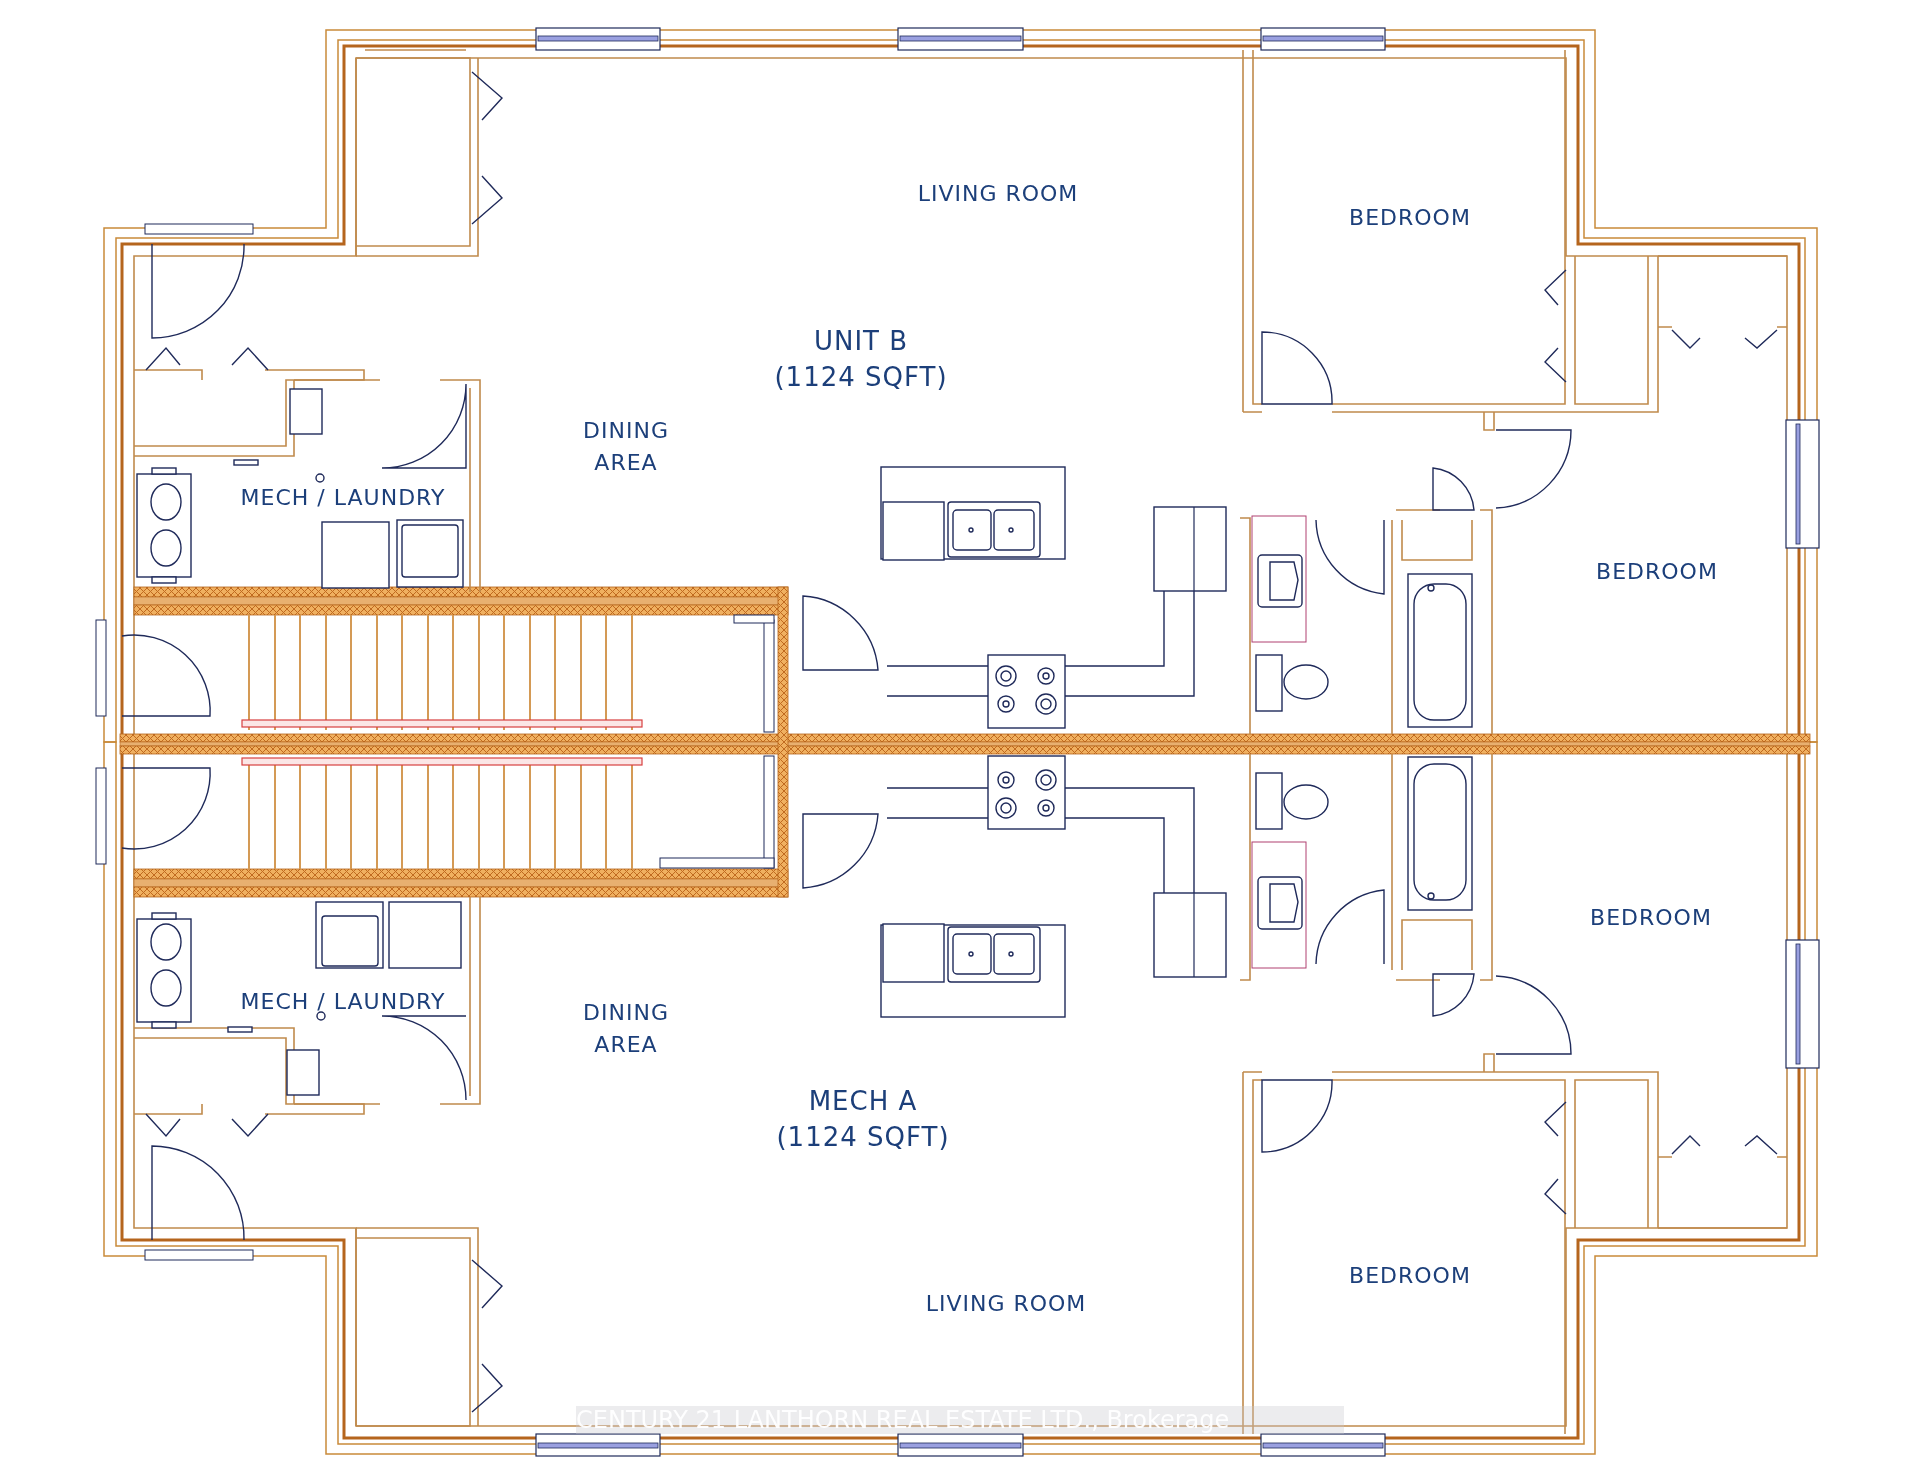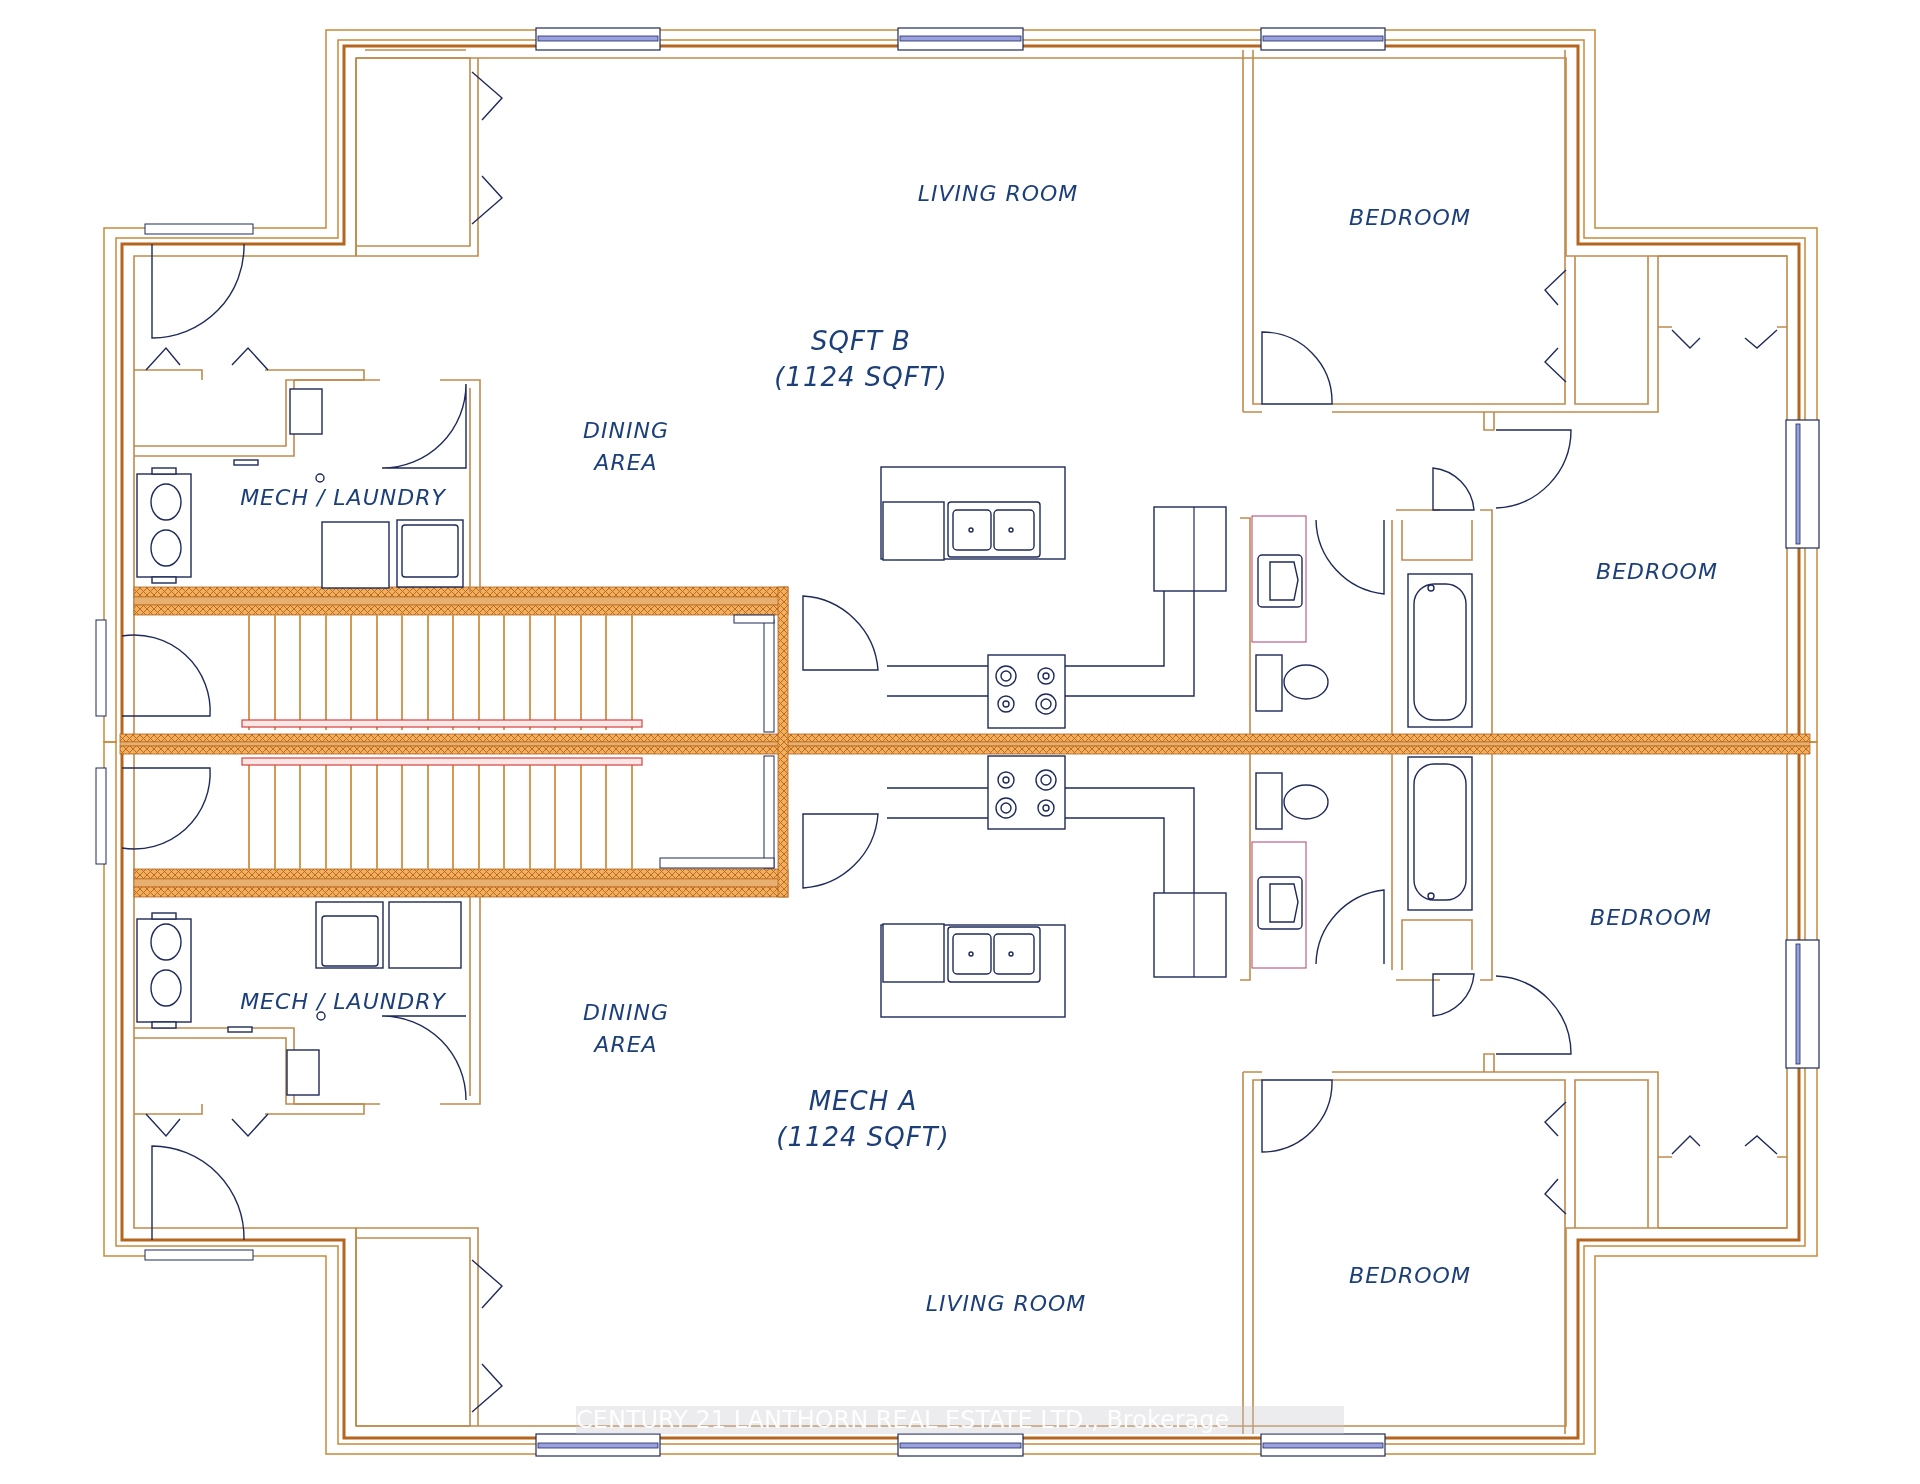--- a/index.html
+++ b/index.html
@@ -1,18 +1,18 @@
 <!DOCTYPE html>
 <html><head>
 <meta charset="utf-8">
 <style>
   html, body { margin:0; padding:0; background:#ffffff; }
   body { width:1920px; height:1484px; overflow:hidden; position:relative; font-family:"DejaVu Sans", sans-serif; }
   #plan { position:absolute; left:0; top:0; width:1920px; height:1484px; }
-  .lbl { position:absolute; color:#1c3f7a; font-family:"DejaVu Sans", sans-serif; font-size:22px; letter-spacing:1px; white-space:nowrap; transform:translate(-50%,-50%); text-align:center; line-height:1.35;font-style:italic; }
+  .lbl { position:absolute; color:#1c3f7a; font-family:"DejaVu Sans", sans-serif; font-size:22px; letter-spacing:1px; white-space:nowrap; transform:translate(-50%,-50%); text-align:center; line-height:1.35; }
   .lbl.unit { font-size:26px; }
   .watermark { position:absolute; left:576px; top:1406px; width:768px; height:28px; background:rgba(200,200,205,0.35); color:rgba(255,255,255,0.95); font-family:"DejaVu Sans", sans-serif; font-size:24px; line-height:28px; text-align:left; white-space:nowrap; overflow:hidden; }
   .ext { fill:none; stroke:#c98a3a; stroke-width:1.5; }
   .ext-thick { fill:none; stroke:#b5651d; stroke-width:3; }
   .int { fill:none; stroke:#c08a4c; stroke-width:1.6; }
   .fix { fill:#ffffff; stroke:#1f2a5a; stroke-width:1.4; }
   .door { fill:none; stroke:#1f2a5a; stroke-width:1.4; }
   .win { fill:#ffffff; stroke:#1f2a5a; stroke-width:1.2; }
   .win-glass { fill:#9aa0e0; stroke:#1f2a5a; stroke-width:0.8; }
   .red { fill:#fbe6e6; stroke:#d84040; stroke-width:1.2; }
@@ -304,21 +304,21 @@
     <rect class="fix" x="228" y="1027" width="24" height="5"></rect>
     <circle class="fix" cx="321" cy="1016" r="4"></circle>
     <rect class="fix" x="316" y="902" width="67" height="66"></rect>
     <rect class="fix" x="322" y="916" width="56" height="50" rx="3"></rect>
     <rect class="fix" x="389" y="902" width="72" height="66"></rect>
   </g>
 </svg>
 
 <div class="lbl" style="left:998px;top:194px;">LIVING ROOM</div>
 <div class="lbl" style="left:1410px;top:218px;">BEDROOM</div>
-<div class="lbl unit" style="left:861px;top:342px;">SQFT B</div>
+<div class="lbl unit" style="left:861px;top:342px;">UNIT B</div>
 <div class="lbl unit" style="left:861px;top:378px;">(1124 SQFT)</div>
 <div class="lbl" style="left:626px;top:431px;">DINING</div>
 <div class="lbl" style="left:626px;top:463px;">AREA</div>
 <div class="lbl" style="left:343px;top:498px;">MECH / LAUNDRY</div>
 <div class="lbl" style="left:1657px;top:572px;">BEDROOM</div>
 
 <div class="lbl" style="left:1651px;top:918px;">BEDROOM</div>
 <div class="lbl" style="left:343px;top:1002px;">MECH / LAUNDRY</div>
 <div class="lbl" style="left:626px;top:1013px;">DINING</div>
 <div class="lbl" style="left:626px;top:1045px;">AREA</div>

